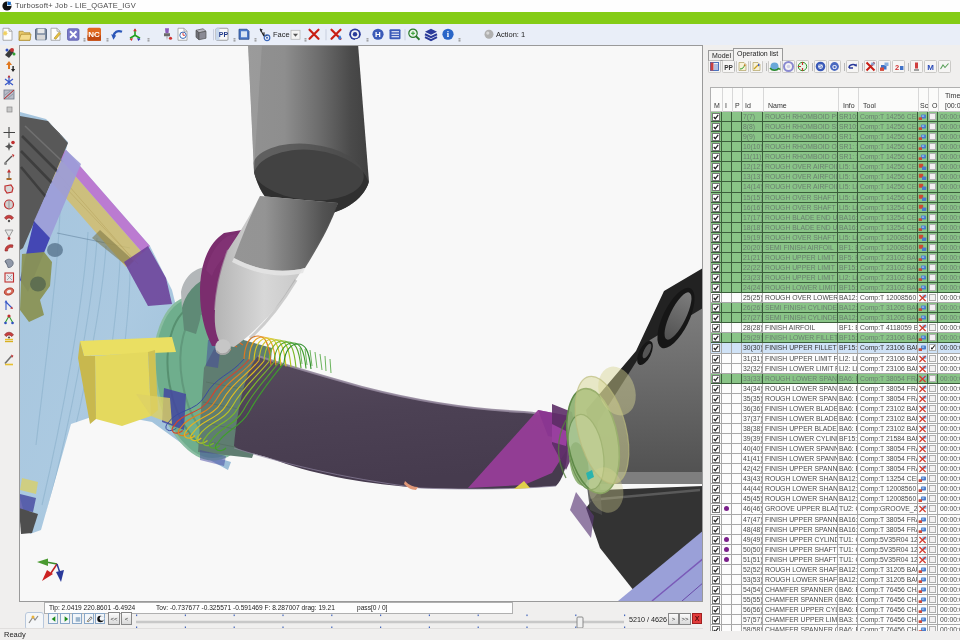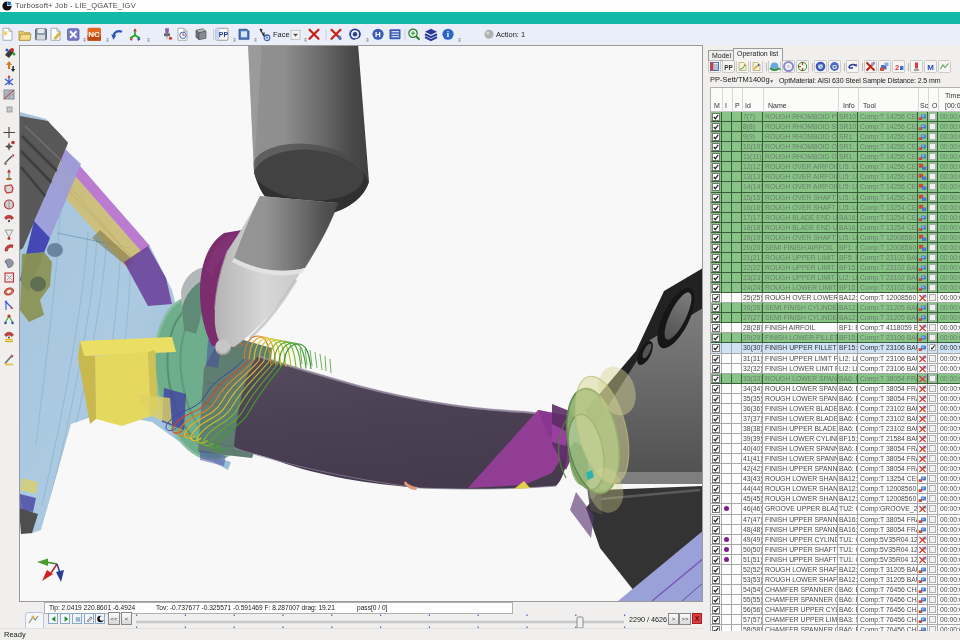--- a/index.html
+++ b/index.html
@@ -1,17 +1,17 @@
 <!DOCTYPE html>
 <html><head><meta charset="utf-8">
 <style>
 html,body{margin:0;padding:0;}
 body{width:960px;height:640px;overflow:hidden;font-family:"Liberation Sans",sans-serif;
  -webkit-font-smoothing:antialiased;}
-#app{position:relative;width:960px;height:640px;background:#14b8a6;overflow:hidden;}
+#app{position:relative;width:960px;height:640px;background:#84cc16;overflow:hidden;}
 .abs{position:absolute;}
 
 #titlebar{left:0;top:0;width:960px;height:12px;background:#fefefe;}
 #title{left:15px;top:1px;font-size:7.5px;color:#4a4a4a;letter-spacing:0.2px;}
 #menubar{left:0;top:12px;width:960px;height:12px;background:#f0efee;font-size:7.5px;color:#2e2e2e;}
 #menubar span{position:absolute;top:2px;}
 #toolbar{left:0;top:24px;width:960px;height:21px;background:#e9eef8;border-bottom:1px solid #d4d9e4;}
 
 #leftbar{left:0;top:45px;width:19px;height:557px;background:#f0efee;}
 
@@ -536,21 +536,21 @@
 <rect x="342.6" y="0.5" width="1.2" height="1.6" fill="#4466bb"></rect>
 <rect x="342.6" y="12.5" width="1.2" height="1.6" fill="#4466bb"></rect>
 <rect x="391.4" y="0.5" width="1.2" height="1.6" fill="#4466bb"></rect>
 <rect x="391.4" y="12.5" width="1.2" height="1.6" fill="#4466bb"></rect>
 <rect x="440.2" y="0.5" width="1.2" height="1.6" fill="#4466bb"></rect>
 <rect x="440.2" y="12.5" width="1.2" height="1.6" fill="#4466bb"></rect>
 <rect x="489.0" y="0.5" width="1.2" height="1.6" fill="#4466bb"></rect>
 <rect x="489.0" y="12.5" width="1.2" height="1.6" fill="#4466bb"></rect>
       <rect x="442" y="3" width="6" height="11" rx="1" fill="#f0f0f0" stroke="#8a8a8a" stroke-width="1"></rect>
     </svg>
-    <span id="cnt" class="abs">2290 / 4626</span>
+    <span id="cnt" class="abs">5210 / 4626</span>
     <div class="gbtn" style="left:668px;width:11px;">&gt;</div>
     <div class="gbtn" style="left:679px;width:12px;">&gt;&gt;</div>
     <div id="redx" class="abs">X</div>
   </div>
   <div id="statusbar" class="abs">
       <span>Ready</span>
     </div>
   <div id="rpanel" class="abs">
     <div id="tab1" class="tab">Model</div>
     <div id="tab2" class="tab">Operation list</div>
@@ -639,24 +639,20 @@
           <rect x="0.5" y="0.5" width="12" height="12" rx="1" fill="#f6f5f4" stroke="#c0bfbd" stroke-width="0.8"></rect>
           <path d="M2.5 9 L5 5 L7 7.5 L10.5 3.5" stroke="#5aa05a" stroke-width="1.1" fill="none"></path>
         </g>
         <rect x="31" y="3" width="1" height="8" fill="#b8b8b8"></rect>
         <rect x="63" y="3" width="1" height="8" fill="#b8b8b8"></rect>
         <rect x="109" y="3" width="1" height="8" fill="#b8b8b8"></rect>
         <rect x="141" y="3" width="1" height="8" fill="#b8b8b8"></rect>
         <rect x="159" y="3" width="1" height="8" fill="#b8b8b8"></rect>
         <rect x="205" y="3" width="1" height="8" fill="#b8b8b8"></rect>
       </svg>
-    <div id="ddrow" class="abs">
-      <div id="dd">PP-Sett/TM1400g<span style="position:absolute;right:1px;top:2.5px;font-size:5.5px;color:#555;">▾</span></div>
-      <span id="ddtext">OptMaterial: AISI 630 Steel  Sample Distance: 2.5 mm</span>
-    </div>
   </div>
   <div id="tbl" class="abs">
     <div id="thead">
       <span class="hc" style="left:3px">M</span>
         <span class="hc" style="left:14px">I</span>
       <span class="hc" style="left:24px">P</span>
         <span class="hc" style="left:34px">Id</span>
       <span class="hc" style="left:57px">Name</span>
         <span class="hc" style="left:132px">Info</span>
       <span class="hc" style="left:152px">Tool</span>

